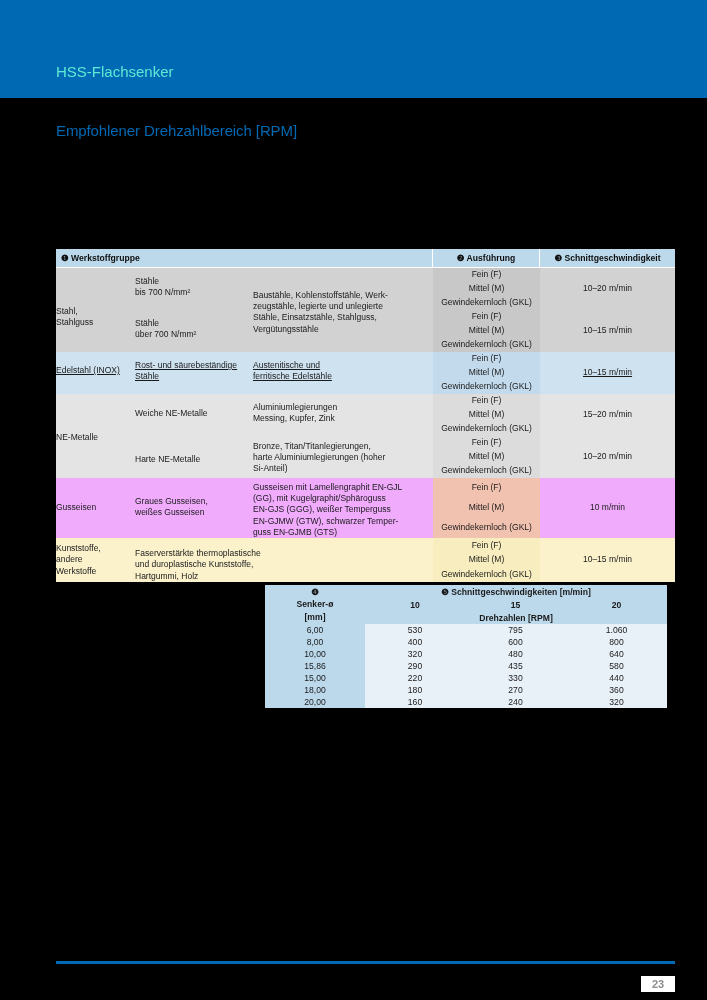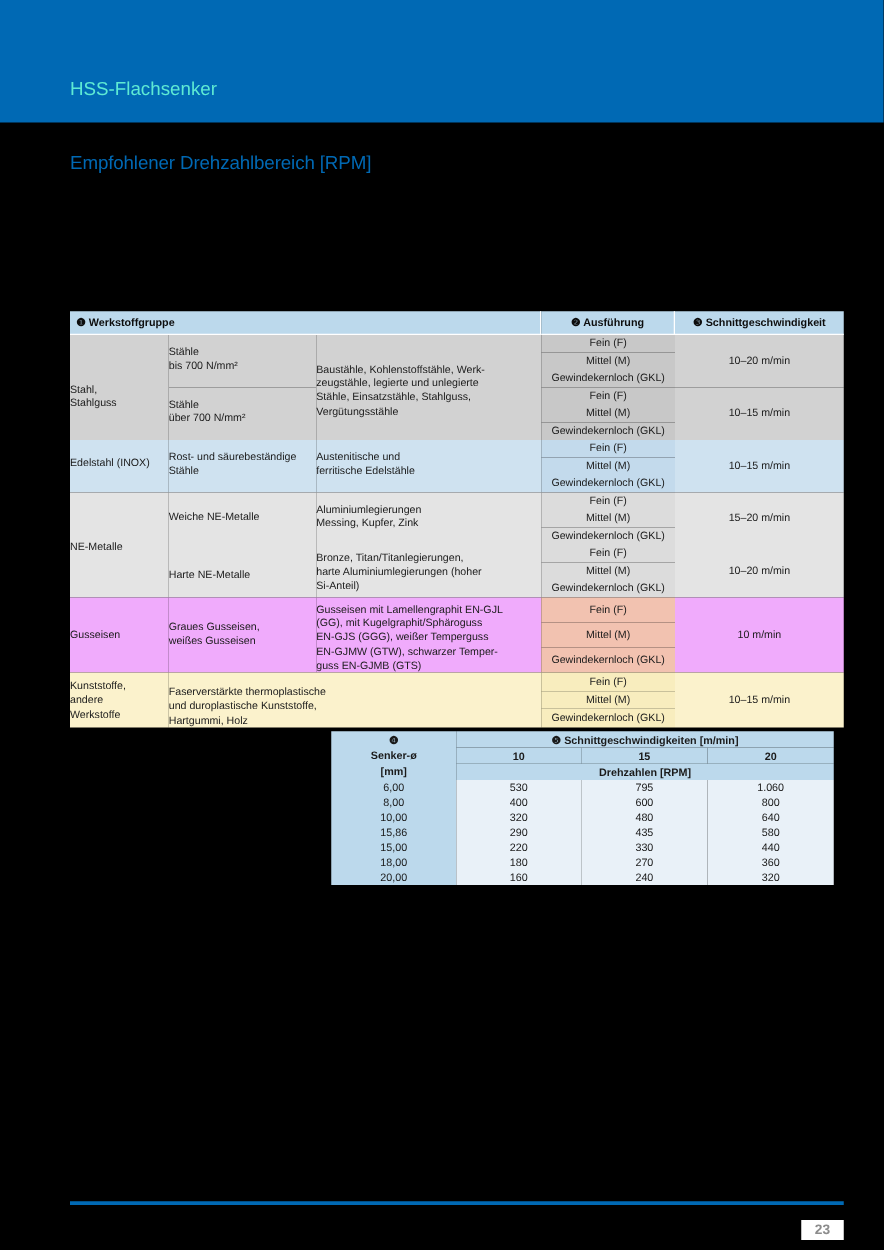--- a/index.html
+++ b/index.html
@@ -125,21 +125,21 @@
     line-height: 1.32;
   }
   .cell.nob { border-bottom: 0; }
   .cell.nor { border-right: 0; }
   .cell.ctr { text-align: center; }
   .cell.top { vertical-align: top; }
 
   
   .r-grey   { background: #d2d2d2; }
   .r-grey2  { background: #c8c8c8; }
-  .r-blue   { background: #cfe2f0; }
+  .r-blue   { background: #cfe2f0; text-decoration: underline; }
   .r-blue2  { background: #c3daec; }
   .r-grey-l { background: #e4e4e4; }
   .r-greyA  { background: #dcdcdc; }
   .r-pink   { background: #f0abfc; }
   .r-pink2  { background: #f2c2b0; }
   .r-yellow { background: #fbf2cc; }
   .r-yellow2{ background: #f8edbe; }
 
   
   .speed-table {

